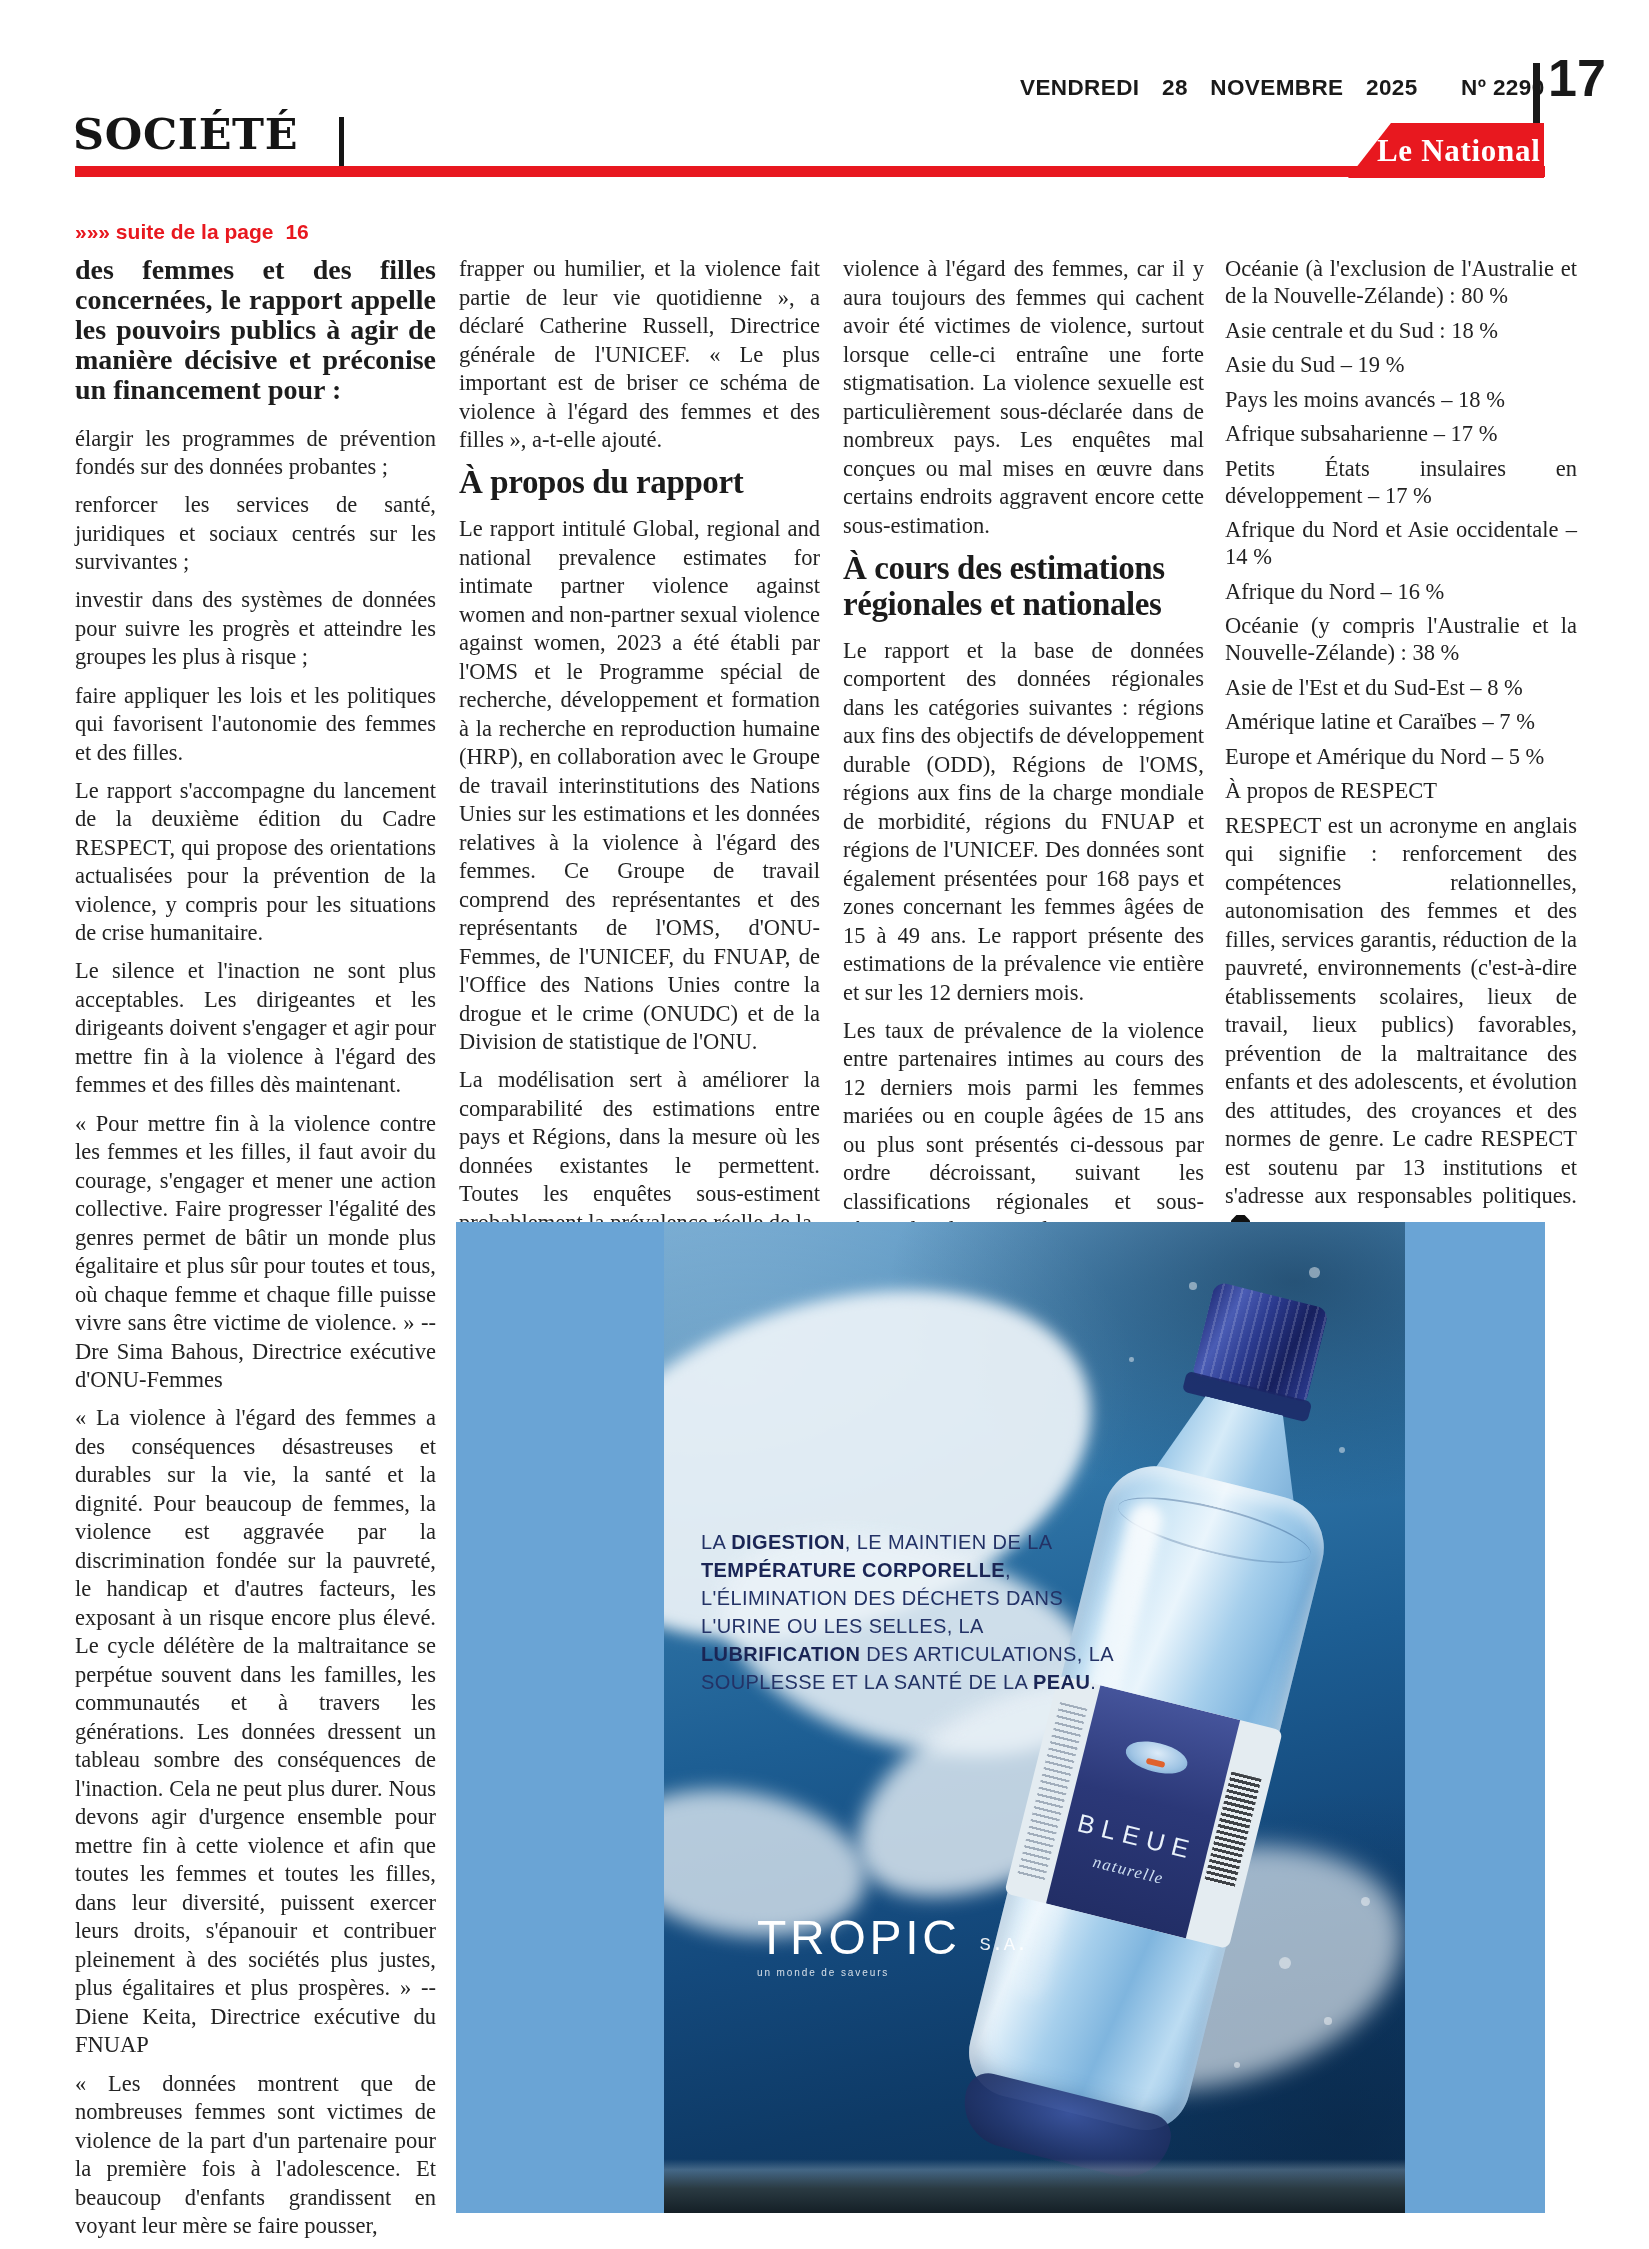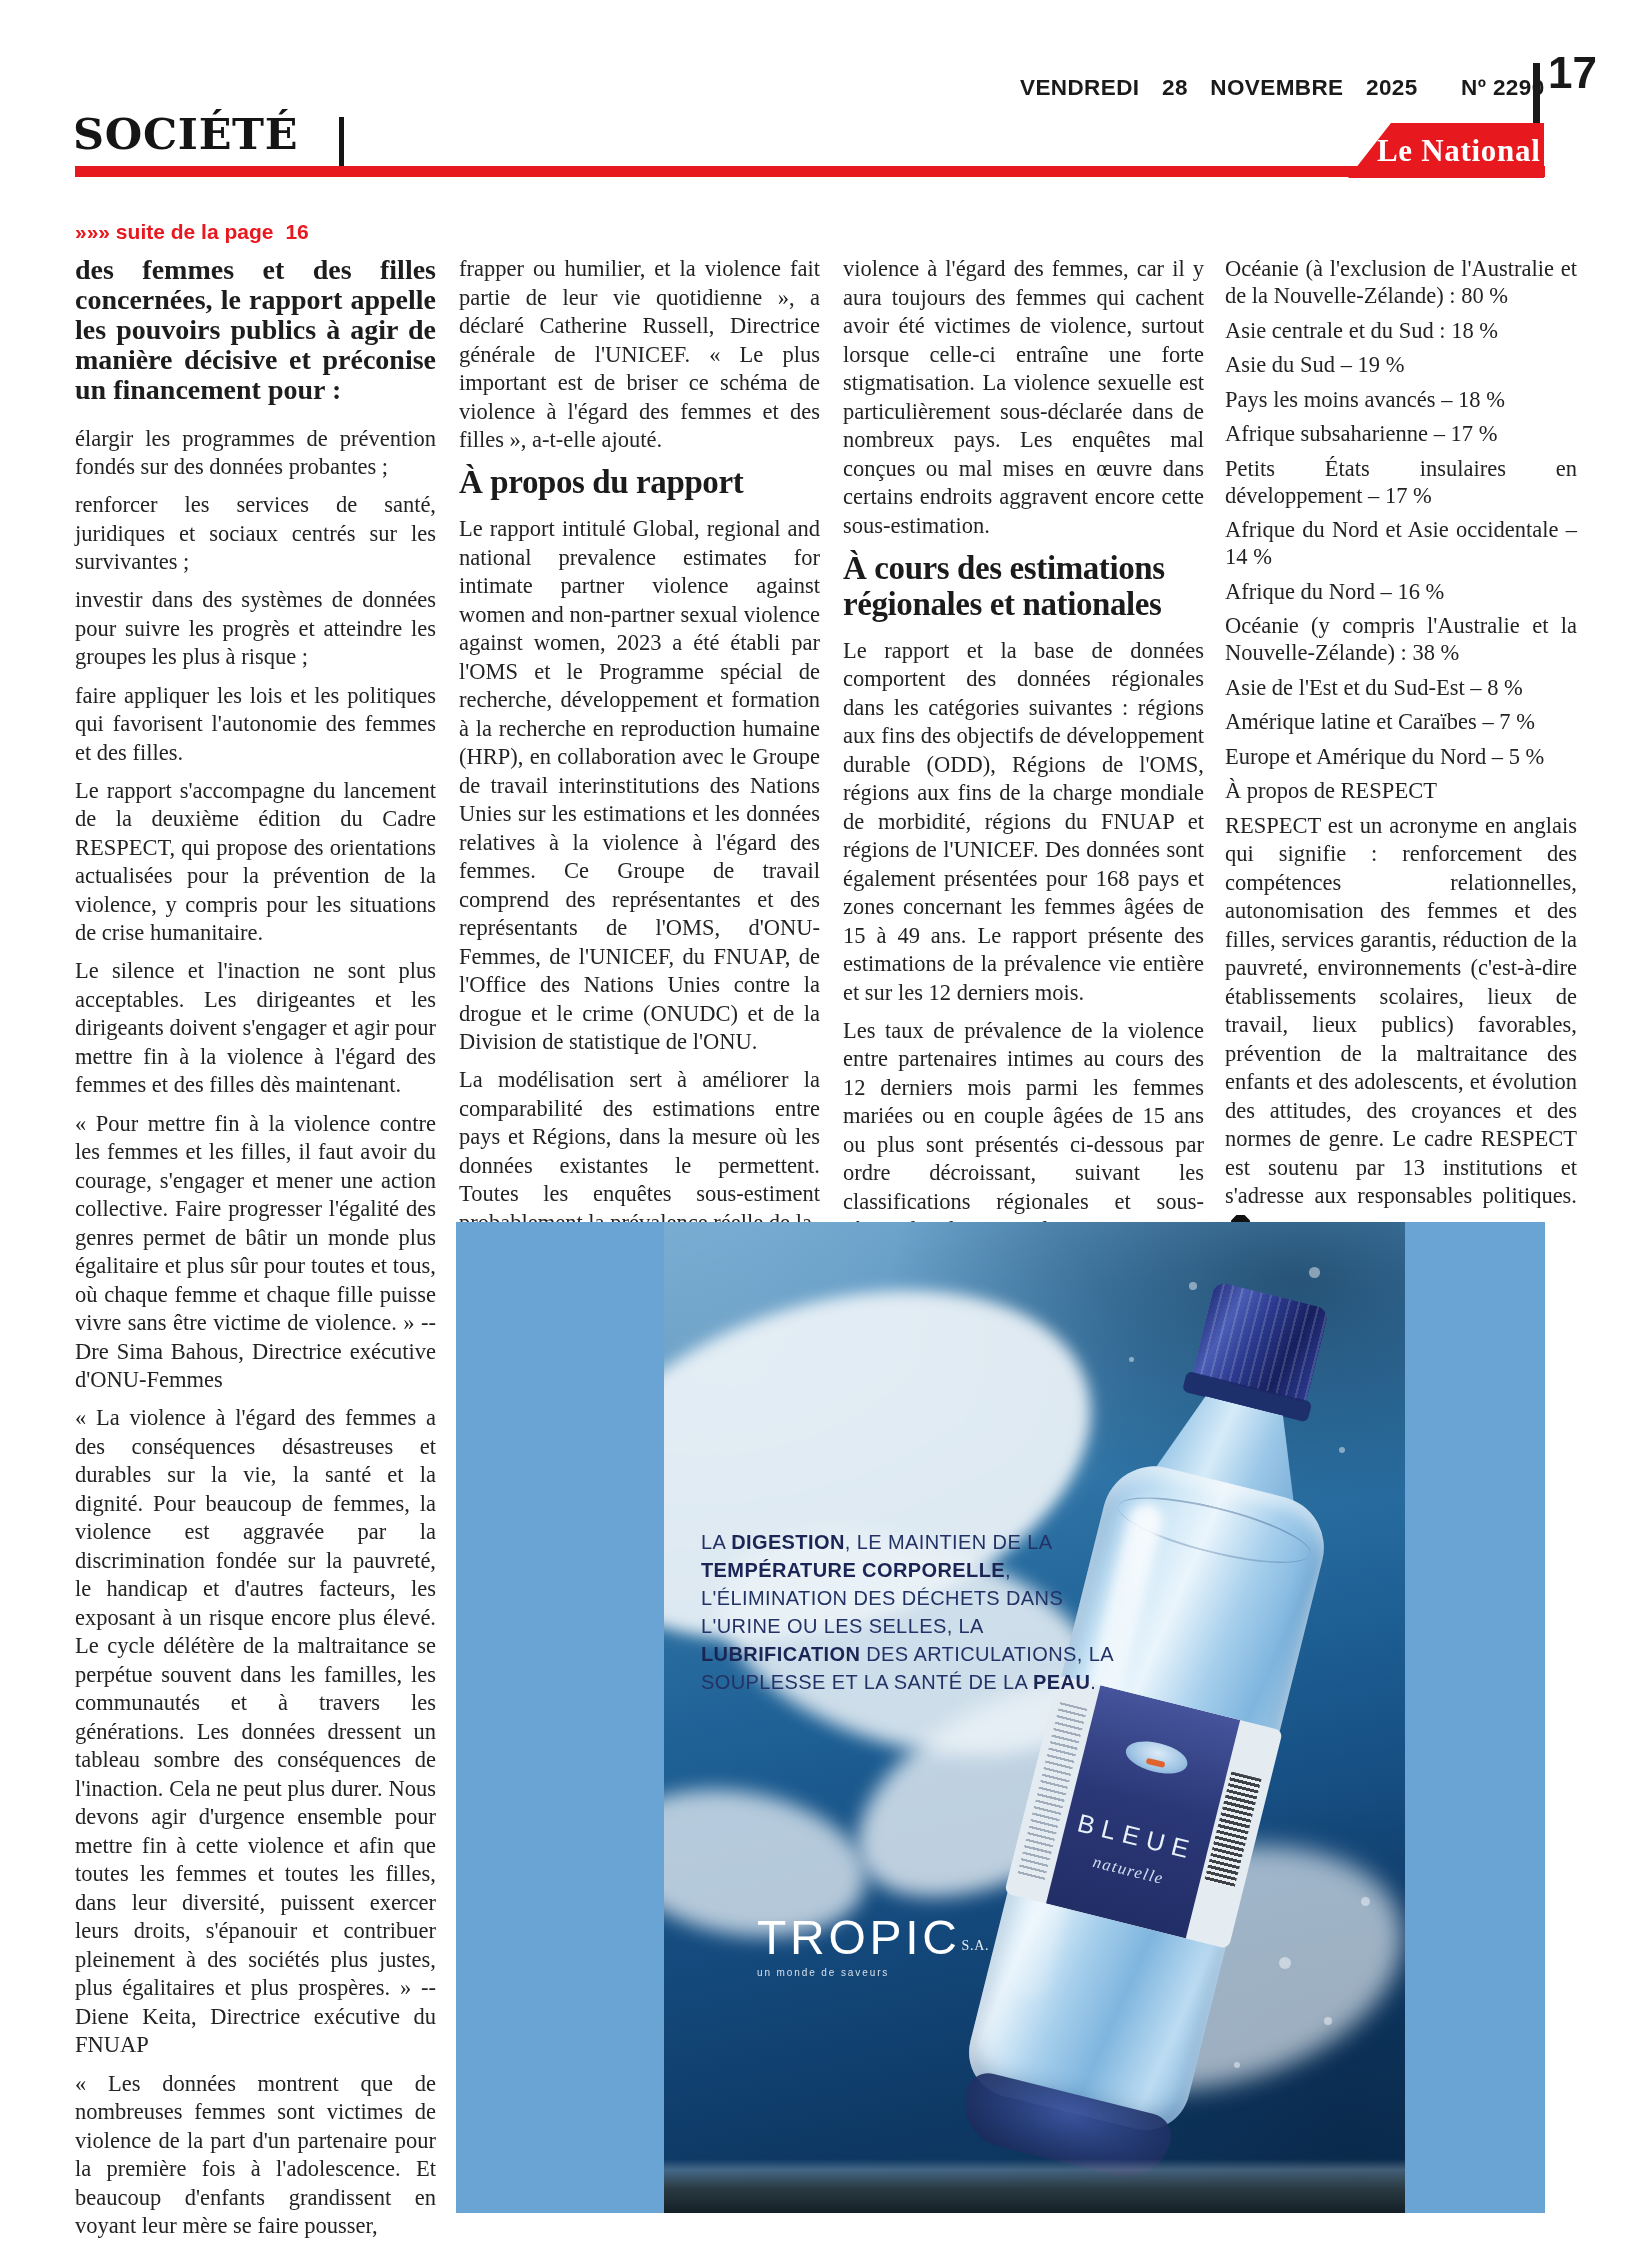--- a/index.html
+++ b/index.html
@@ -3,21 +3,21 @@
 <meta charset="utf-8">
 <style>
   html,body{margin:0;padding:0;background:#ffffff;}
   .page{position:relative;width:1650px;height:2250px;background:#ffffff;overflow:hidden;
         font-family:"Liberation Serif",serif;color:#232323;}
   
   .date-row{position:absolute;left:1020px;top:75px;display:flex;gap:22.5px;align-items:baseline;
             font-family:"Liberation Sans",sans-serif;font-weight:bold;font-size:22.5px;color:#1a1a1a;letter-spacing:0.4px;}
   .pagenum-bar{position:absolute;left:1533px;top:63px;width:6.7px;height:61px;background:#191919;}
   .pagenum{position:absolute;left:1548px;top:48px;font-family:"Liberation Sans",sans-serif;
-           font-weight:bold;font-size:44px;color:#191919;}
+           font-weight:bold;font-size:52px;color:#191919;}
   .section-title{position:absolute;left:73px;top:109px;font-family:"DejaVu Serif",serif;
                  font-weight:bold;font-size:43px;color:#151515;letter-spacing:0.7px;}
   .section-divider{position:absolute;left:339px;top:117px;width:5.2px;height:49px;background:#151515;}
   .red-bar{position:absolute;left:75px;top:166px;width:1470px;height:11.2px;background:#e8181f;}
   .badge{position:absolute;left:1348px;top:123px;width:196px;height:55px;background:#e8181f;
          clip-path:polygon(43px 0,100% 0,100% 100%,0 100%);
          display:flex;align-items:center;justify-content:center;padding-left:25.5px;box-sizing:border-box;}
   .badge span{font-family:"Liberation Serif",serif;font-weight:bold;font-size:31px;color:#ffffff;letter-spacing:0.7px;}
   .continuation{position:absolute;left:75px;top:220px;font-family:"Liberation Sans",sans-serif;
                 font-weight:bold;font-size:21px;color:#e8181f;}
@@ -83,21 +83,21 @@
         background:repeating-linear-gradient(180deg,rgba(40,60,90,.55) 0 2.2px,transparent 2.2px 6.7px);}
   .bbottom{position:absolute;left:7.5px;top:823px;width:210px;height:69px;border-radius:22.5px 22.5px 45px 45px;
         background:radial-gradient(ellipse at 50% 30%,#3d55a0 0%,#24376f 55%,#16234d 100%);opacity:.92;}
   
   .ad-copy{position:absolute;left:245px;top:283px;width:420px;z-index:6;
         font-family:"Liberation Sans",sans-serif;font-size:20px;line-height:28px;color:#233266;letter-spacing:0.4px;}
   .ad-copy .adb{font-weight:bold;color:#1a2555;}
   .ad-body{margin-top:22.5px;}
   .tropic{position:absolute;left:301px;top:688px;z-index:6;color:#ffffff;}
   .tropic .word{font-family:"Liberation Sans",sans-serif;font-size:48px;letter-spacing:3.7px;font-weight:normal;}
-  .tropic .sa{font-family:Liberation Serif, serif;font-size:14px;letter-spacing:0.7px;vertical-align:4.5px;margin-left:1px;opacity:.9;}
+  .tropic .sa{font-family:Liberation Mono, monospace;font-size:19px;letter-spacing:0.7px;vertical-align:4.5px;margin-left:19px;opacity:.9;}
   .tropic .tagline{margin-top:2px;font-family:"Liberation Sans",sans-serif;font-size:10px;letter-spacing:1.9px;
         color:rgba(255,255,255,.82);filter:blur(0.6px);}
 </style>
 </head>
 <body>
 
 <div class="page">
 
   <div class="date-row">
       <span class="date-word">VENDREDI</span>

